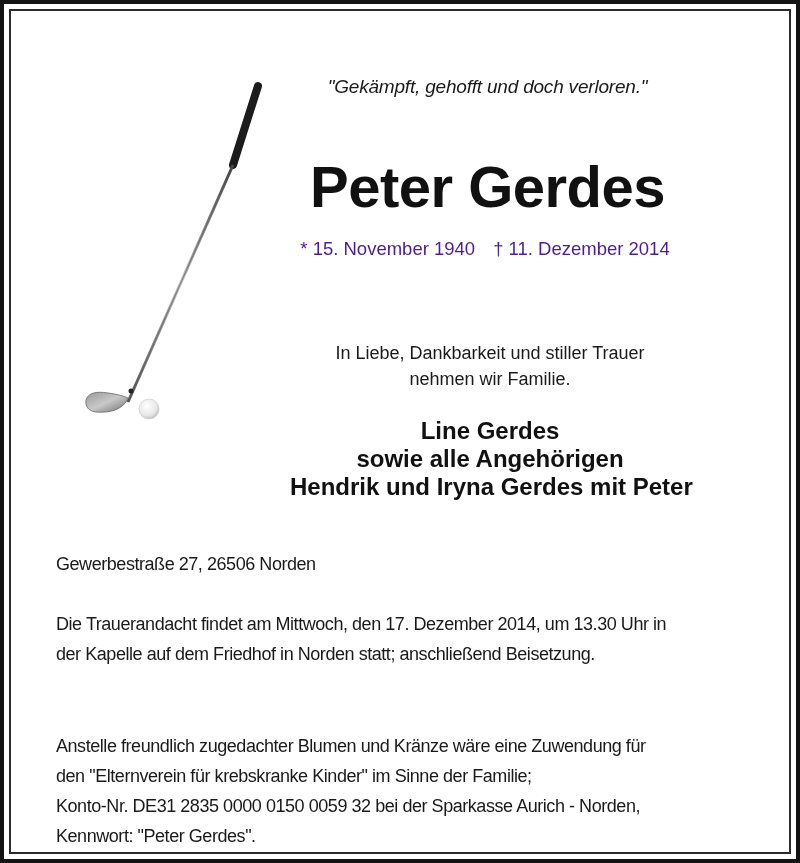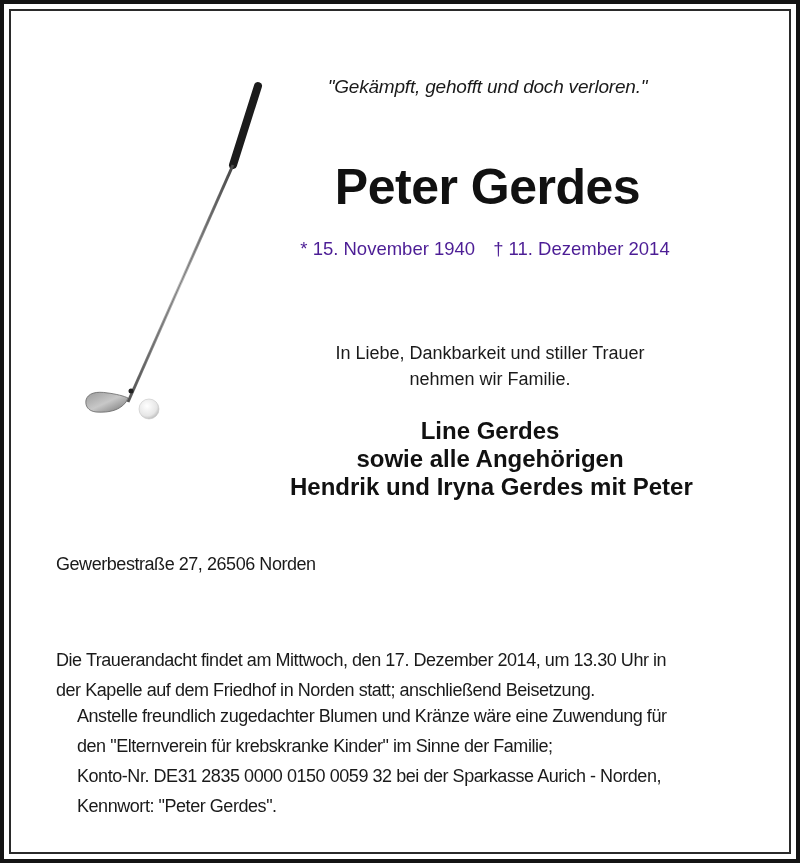--- a/index.html
+++ b/index.html
@@ -46,21 +46,21 @@
       font-size: 19px;
       color: #1a1a1a;
       letter-spacing: -0.2px;
     }
     .name {
       position: absolute;
       left: 300px;
       width: 375px;
       top: 152px;
       text-align: center;
-      font-size: 50px;
+      font-size: 58px;
       font-weight: 700;
       letter-spacing: -0.5px;
       color: #111;
       line-height: 70px;
     }
     .dates {
       position: absolute;
       left: 280px;
       width: 410px;
       top: 238px;
@@ -96,22 +96,22 @@
     .body-text {
       position: absolute;
       left: 56px;
       width: 700px;
       font-size: 18px;
       line-height: 30px;
       color: #1a1a1a;
       letter-spacing: -0.45px;
     }
     .address { top: 549px; }
-    .service { top: 609px; margin-top: 36px; }
-    .donation { top: 701px; margin-left: 21px; }
+    .service { top: 609px; }
+    .donation { top: 731px; }
     .line { display: block; white-space: nowrap; }
   </style>
 </head>
 <body>
 
 <div class="outer-frame"></div>
 <div class="inner-frame"></div>
 
 <div class="golf-art">
   <svg width="200" height="345" viewBox="0 0 200 345" xmlns="http://www.w3.org/2000/svg">

